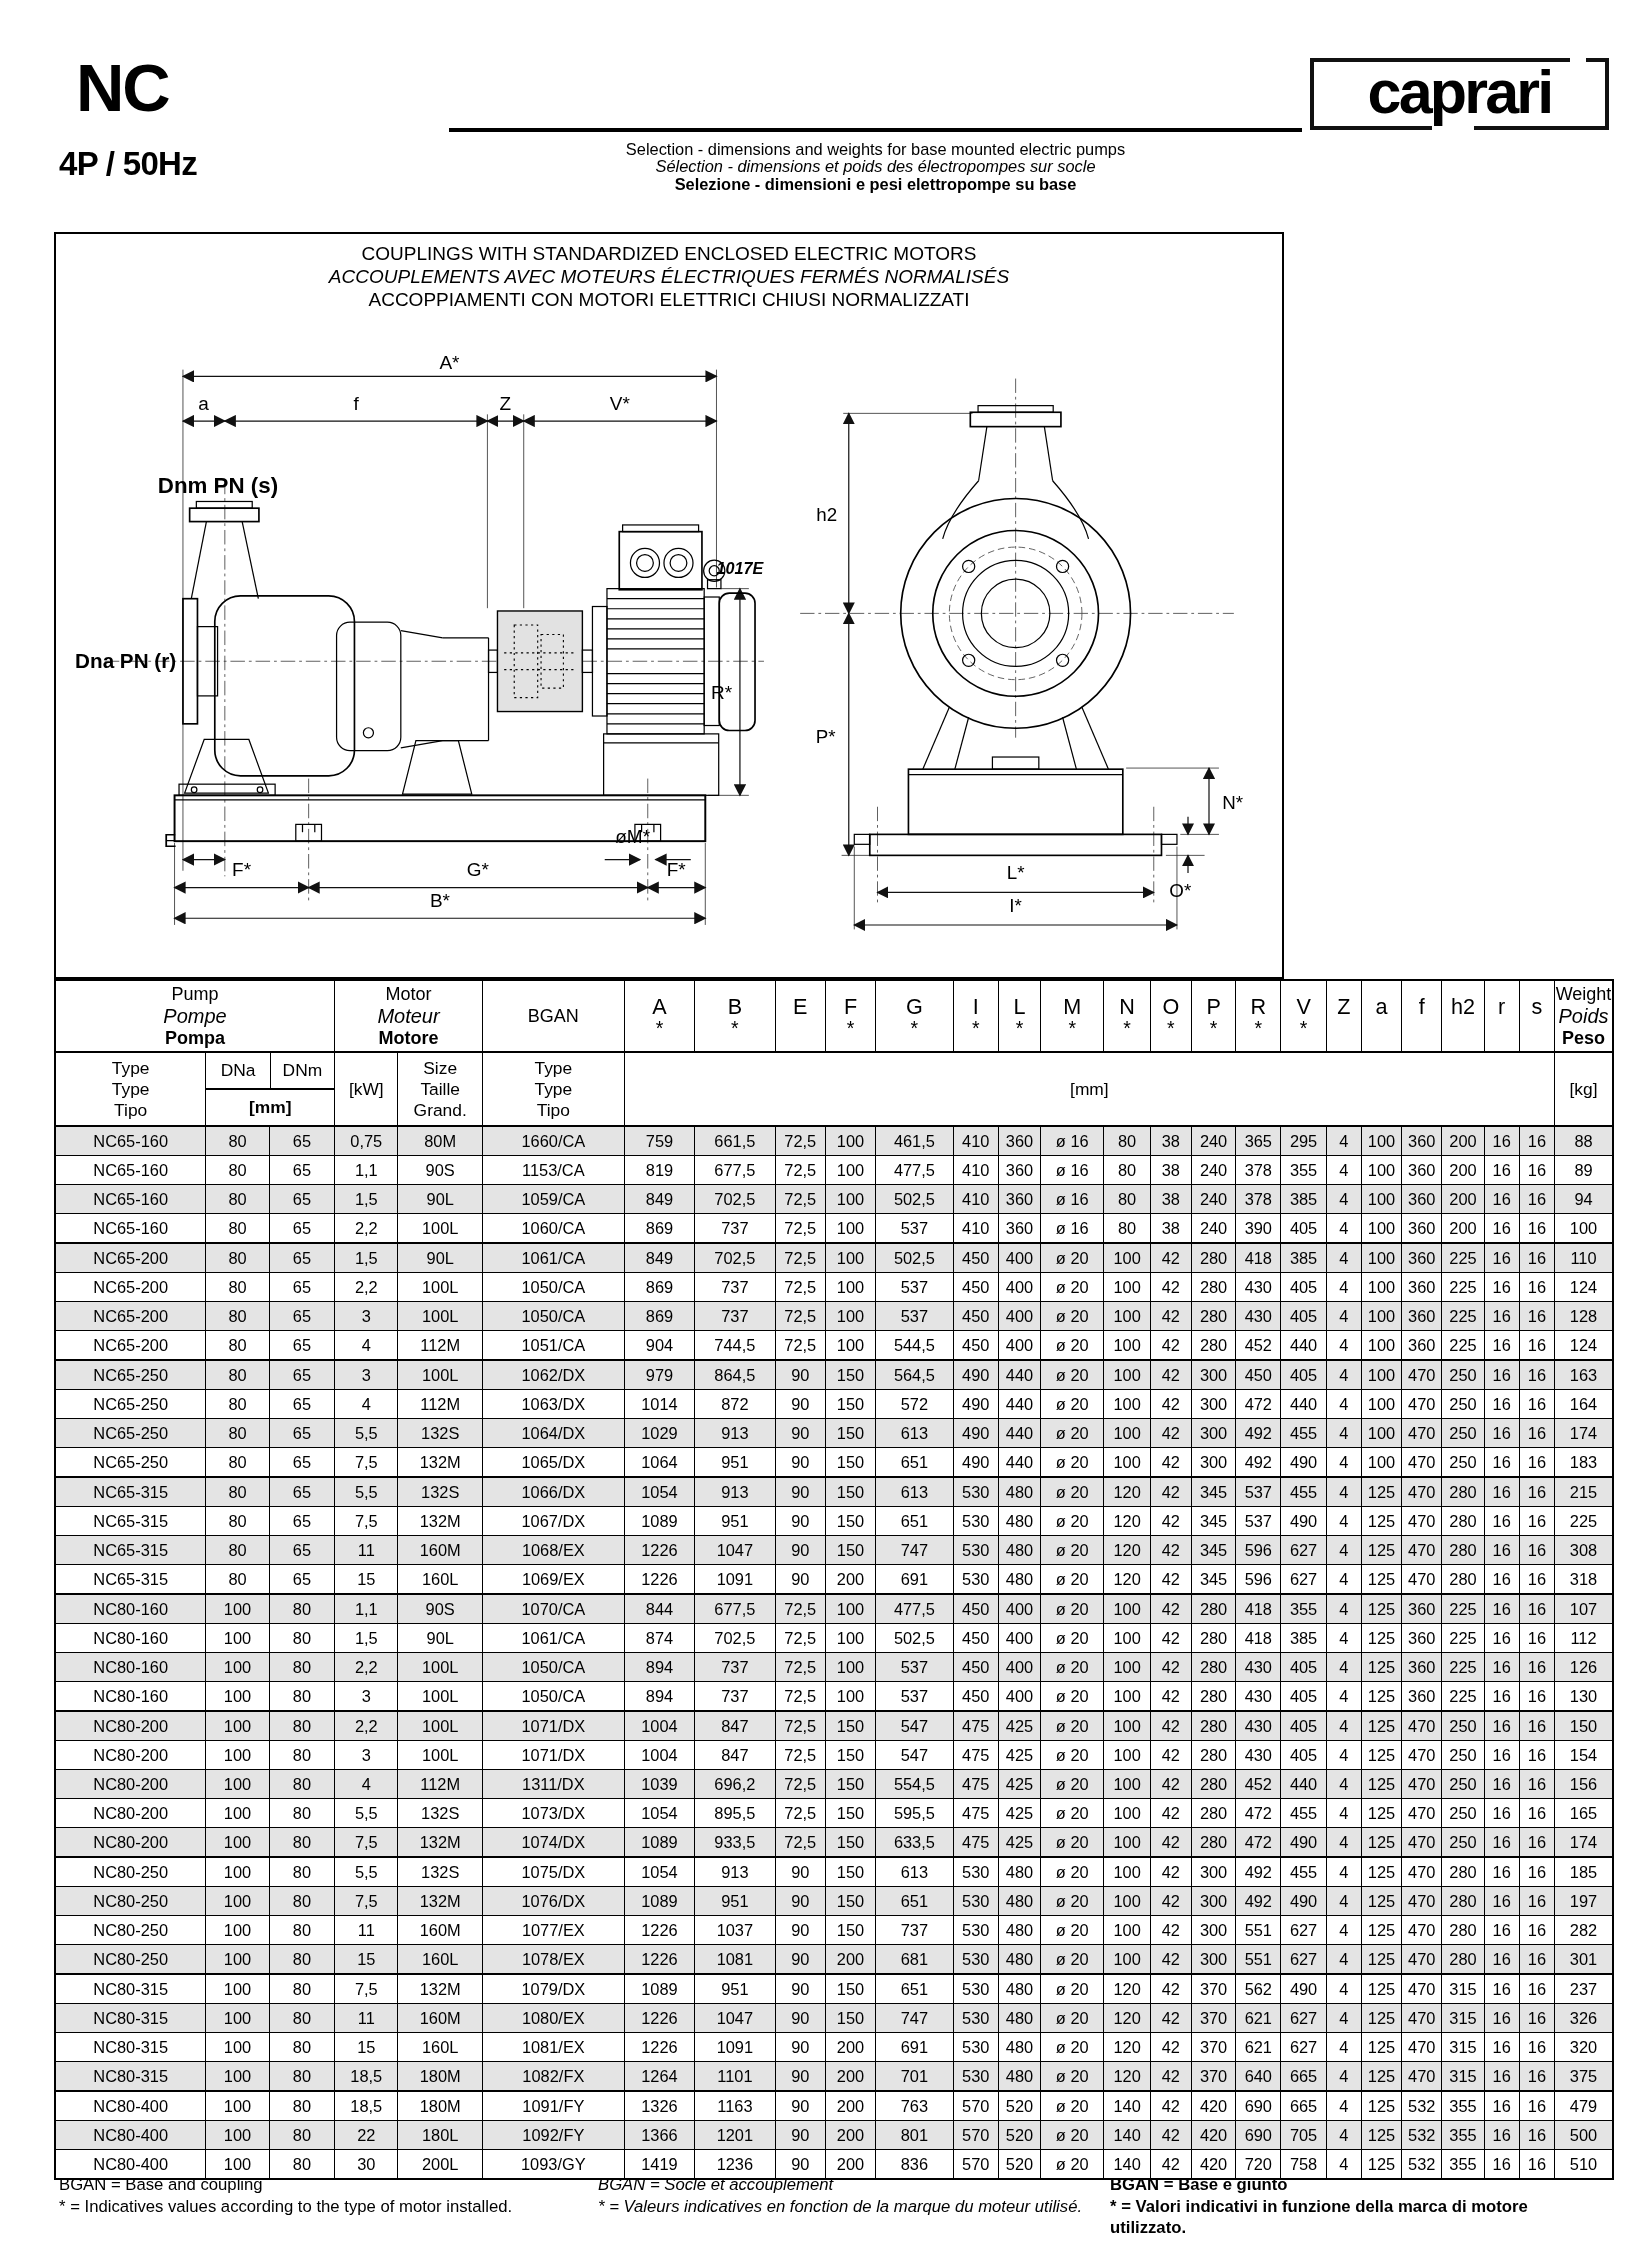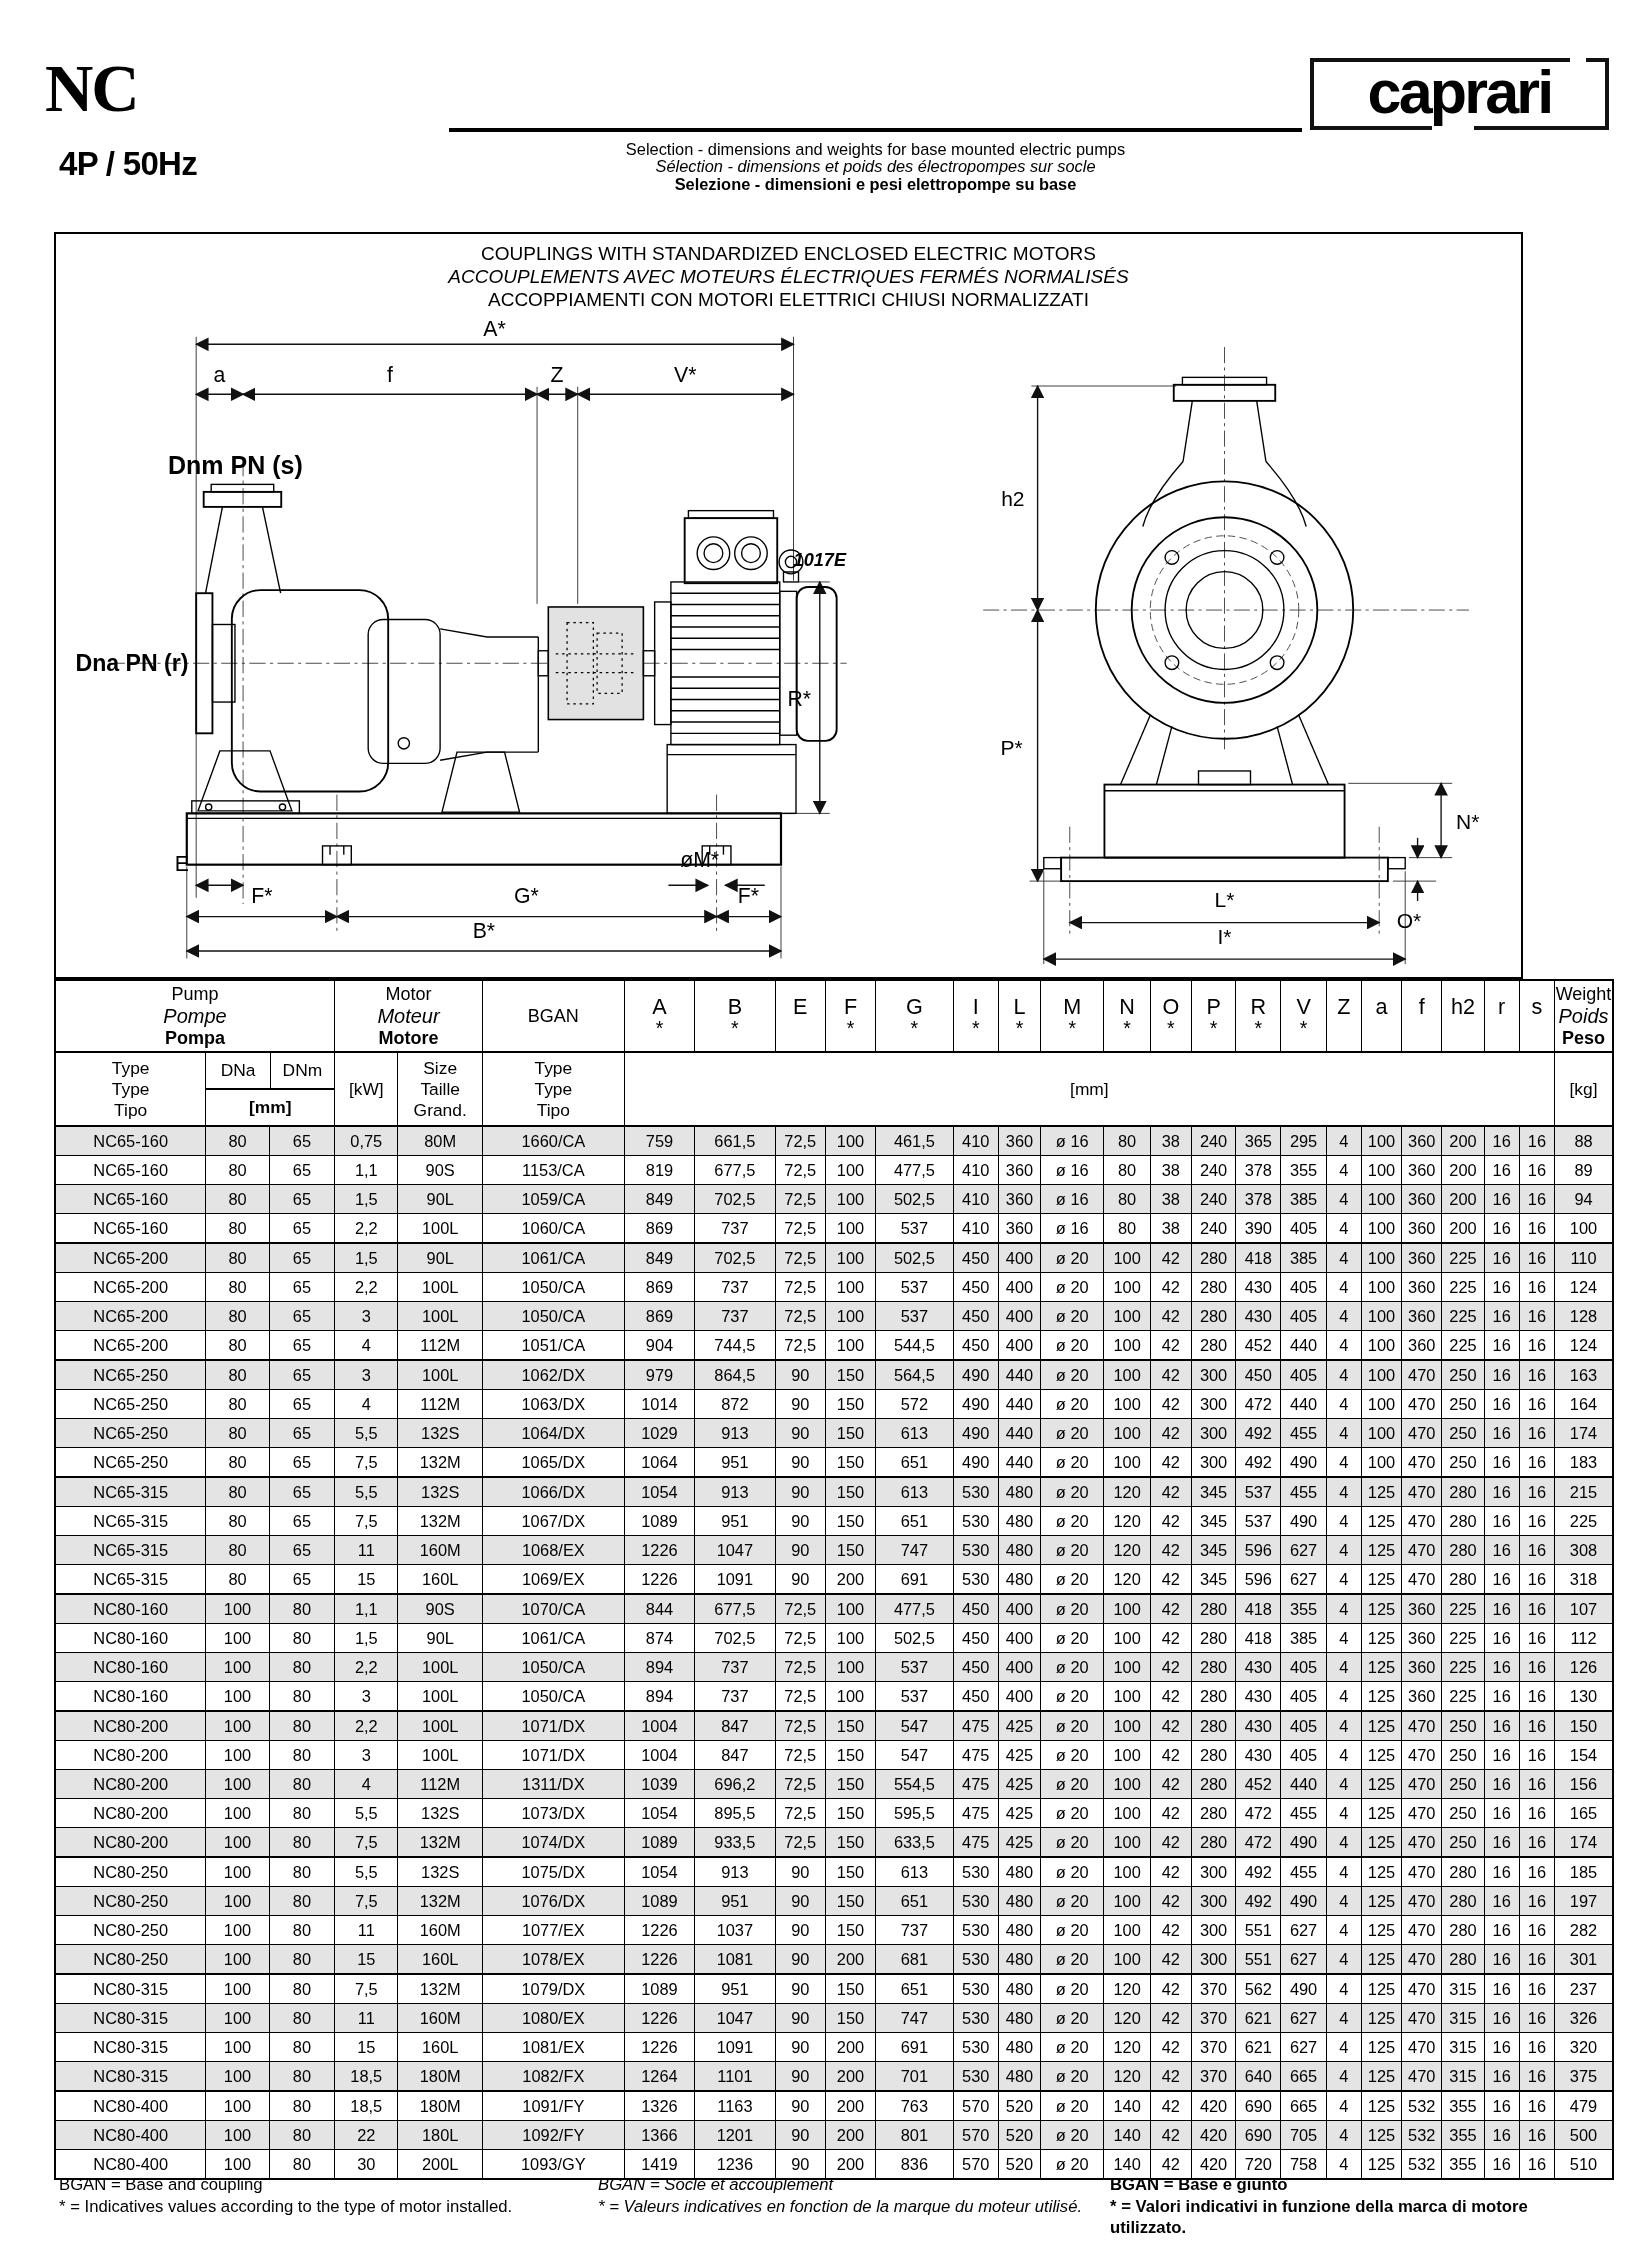--- a/index.html
+++ b/index.html
@@ -1,31 +1,31 @@
 <!DOCTYPE html>
 <html style="font-size:11px"><head>
 <meta charset="utf-8">
 <style>
   html,body{margin:0;padding:0;background:#fff;}
   body{width:1649px;height:2250px;position:relative;font-family:"Liberation Sans",sans-serif;color:#000;overflow:hidden;}
 
   
-  .series{position:absolute;left:45px;top:56px;font-size:67px;font-weight:bold;letter-spacing:-2.1px;line-height:64px;font-family:Liberation Serif, serif;}
+  .series{position:absolute;left:76px;top:56px;font-size:67px;font-weight:bold;letter-spacing:-2.1px;line-height:64px;}
   .speed{position:absolute;left:59px;top:145px;font-size:33px;font-weight:bold;letter-spacing:-0.7px;}
   .hrule{position:absolute;left:449px;top:128px;width:853px;height:3.5px;background:#000;}
   .desc{position:absolute;left:449px;top:141px;width:853px;text-align:center;font-size:16.4px;line-height:17.4px;}
   .desc .fr{font-style:italic;}
   .desc .it{font-weight:bold;}
   .logo{position:absolute;left:1310px;top:58px;width:299px;height:72px;border:4.9px solid #111;box-sizing:border-box;text-align:center;}
   .logo span{font-size:61px;font-weight:bold;letter-spacing:-2.8px;line-height:60px;}
   .logo .gap-b{position:absolute;left:118px;bottom:-4.9px;width:42px;height:4.9px;background:#fff;}
   .logo .gap-t{position:absolute;right:19.5px;top:-4.9px;width:15.3px;height:4.9px;background:#fff;}
 
   
-  .main-box{position:absolute;left:54px;top:232px;width:1469px;height:747px;border:2.1px solid #000;box-sizing:border-box;}
+  .main-box{position:absolute;left:54px;top:232px;width:1230px;height:747px;border:2.1px solid #000;box-sizing:border-box;}
   .box-title{padding-top:8.4px;text-align:center;font-size:19px;line-height:23px;}
   .box-title .fr{font-style:italic;}
   .box-title .it{font-weight:normal;}
   .drawings{display:flex;justify-content:space-between;align-items:flex-start;padding:1.4px 18px 0 18px;}
 
   svg text{font-family:"Liberation Sans",sans-serif;fill:#000;}
   .draw{fill:none;stroke:#000;stroke-width:3;}
   .draw2{fill:none;stroke:#000;stroke-width:2.2;}
   .cl{stroke:#333;stroke-width:1.4;stroke-dasharray:26 7 5 7;fill:none;}
   .ext{stroke:#333;stroke-width:1.5;fill:none;}

